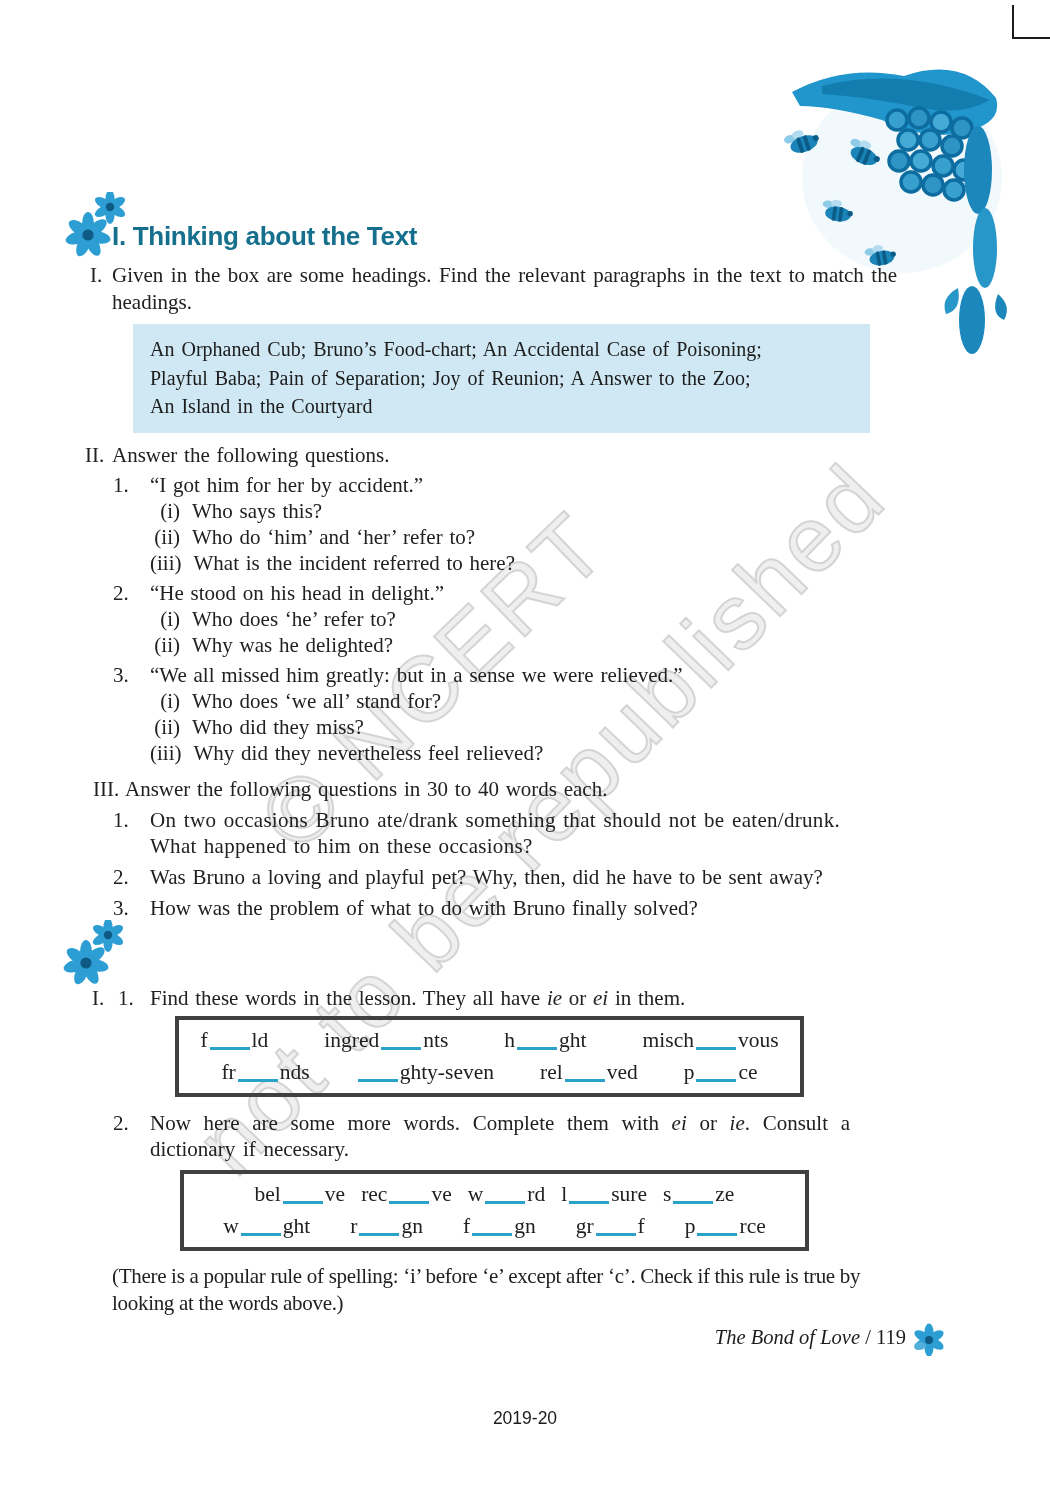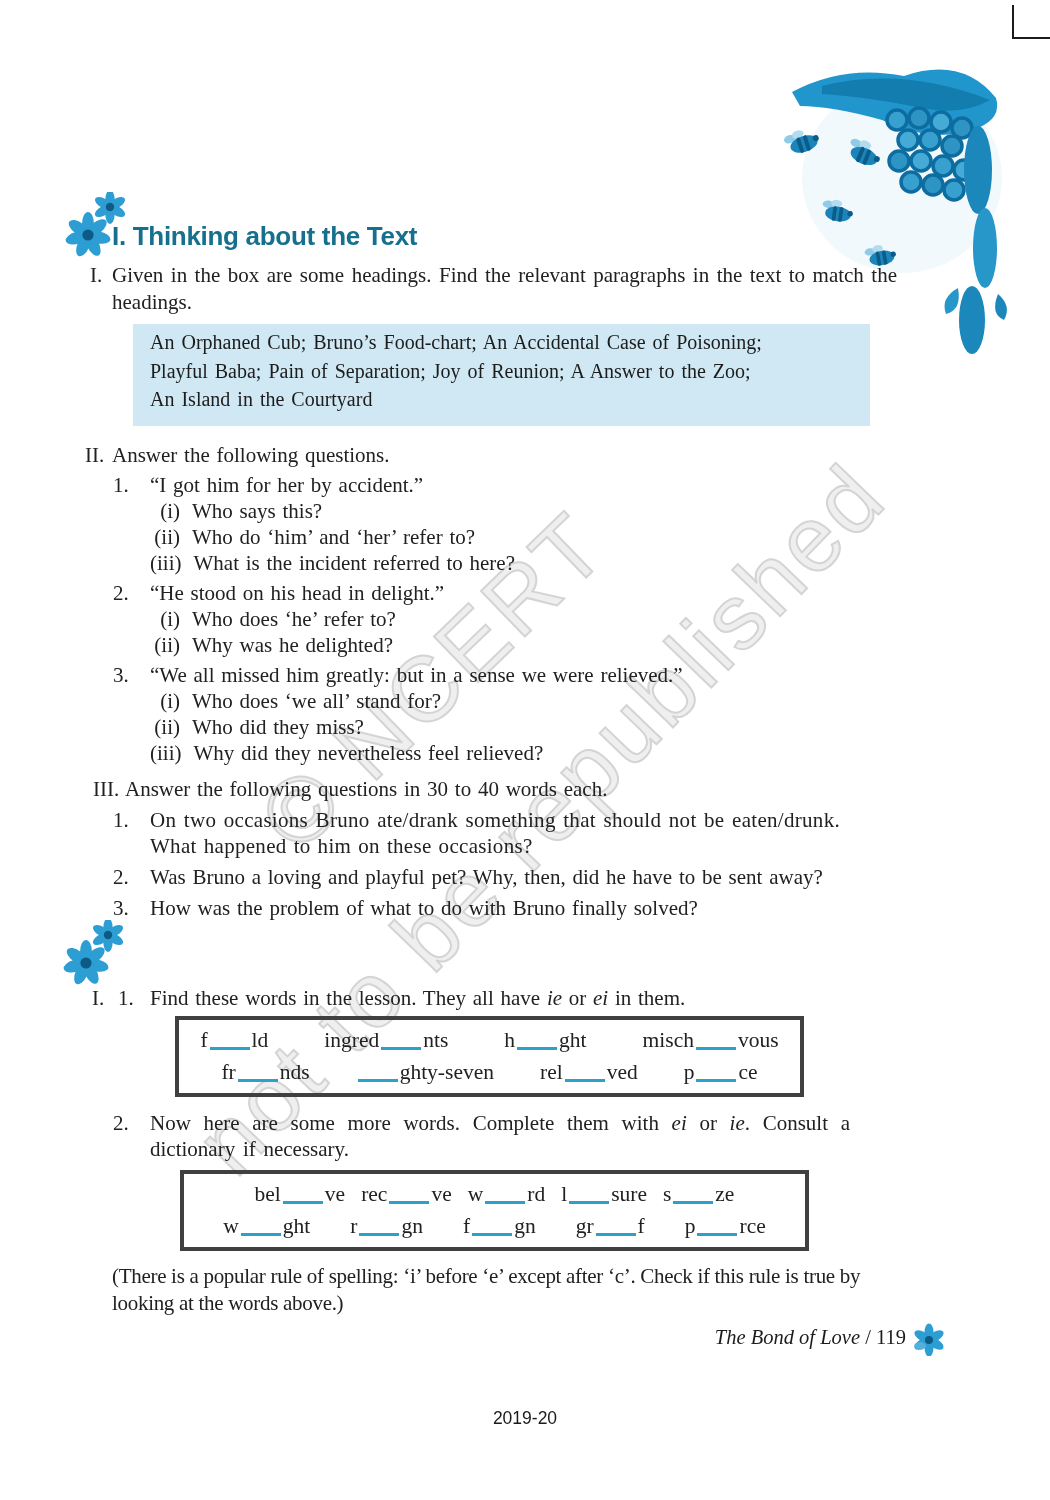--- a/index.html
+++ b/index.html
@@ -19,21 +19,21 @@
   
   .sec-heading{font-family:"Liberation Sans",sans-serif;font-weight:bold;
                font-size:26px;color:#156f8d;letter-spacing:-0.3px;white-space:nowrap;}
   
   .bt{font-size:21px;line-height:26.5px;}
   .flexrow{display:flex;}
   .rlab{flex:0 0 22px;}
   .ptext{width:785px;text-align:justify;word-spacing:2px;}
   
   .bluebox{position:absolute;left:133px;top:324px;width:737px;box-sizing:border-box;
-           padding:4px 17px 12px;background:#cfe8f3;z-index:2;
+           padding:11px 17px 12px;background:#cfe8f3;z-index:2;
            font-size:20px;line-height:28.6px;word-spacing:2px;color:#1c1c1c;}
   
   .sec2{position:absolute;left:85px;top:442px;width:832px;z-index:2;font-size:21px;line-height:26px;word-spacing:1.5px;}
   .sec2 .rom{flex:0 0 27px;}
   .q{display:flex;margin:4px 0 0 28px;}
   .q .num{flex:0 0 37px;}
   .sub{display:flex;margin-left:65px;}
   .sub .snum{flex:0 0 30px;text-align:right;margin-right:12px;}
   
   .sec3{position:absolute;left:80px;top:776px;width:838px;z-index:2;font-size:21px;line-height:26px;word-spacing:1.5px;}

